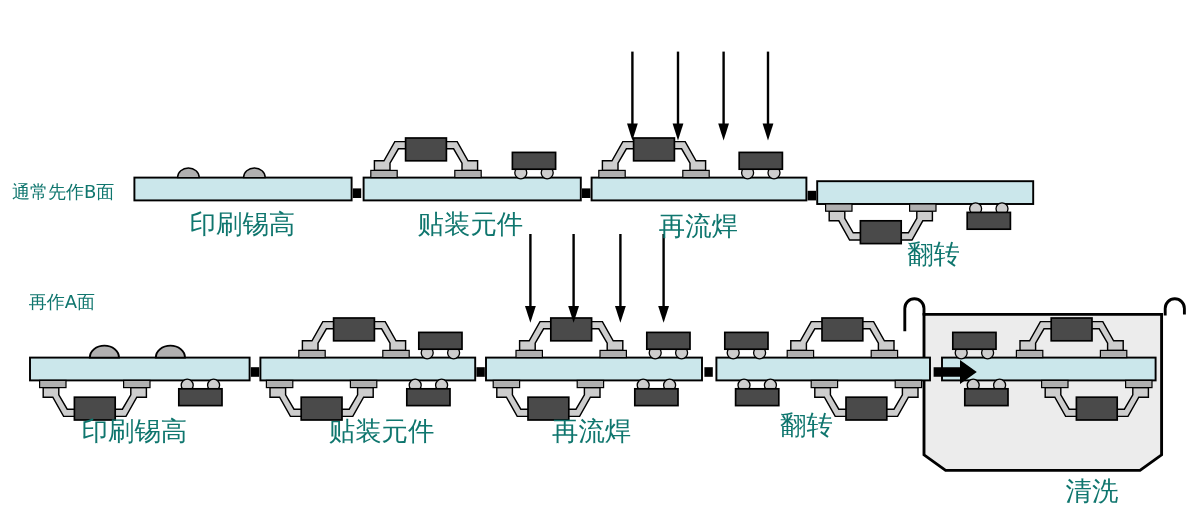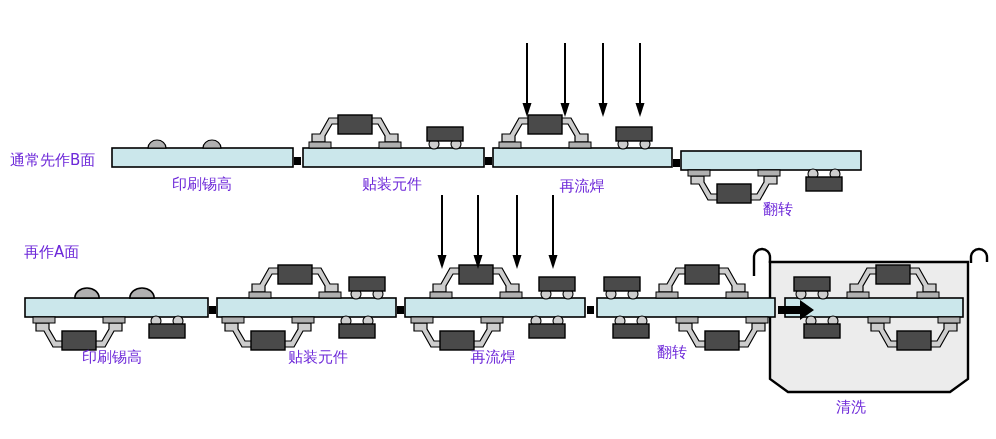--- a/index.html
+++ b/index.html
@@ -3,22 +3,22 @@
 <meta charset="utf-8">
 <style>
   html,body{margin:0;padding:0}
   body{background:#fff}
   .stage{
     position:relative;width:996px;height:439px;
     background:var(--background,#ffffff);overflow:hidden;
     font-family:"DejaVu Sans","Liberation Sans",sans-serif;
   }
   .stage svg{position:absolute;left:0;top:0}
-  .lbl{position:absolute;color:#6d28d9;line-height:1.1;white-space:nowrap}
-  .step-lbl{font-size:15px;transform:translateX(-50%)}
+  .lbl{position:absolute;color:#0f766e;line-height:1.1;white-space:nowrap}
+  .step-lbl{font-size:22px;transform:translateX(-50%)}
   .side-lbl{font-size:15px}
   .board{fill:var(--board,#cbe7eb);stroke:#000;stroke-width:1.6}
   .tank-body{fill:var(--tank-fill,#ececec);stroke:#000;stroke-width:2.4}
   .tank-hook{fill:none;stroke:#000;stroke-width:2.4}
   .flow-arrow{fill:#000}
 </style>
 </head>
 <body>
 
 <div class="stage">
@@ -144,14 +144,14 @@
   <div class="lbl step-lbl" style="left:202px;top:176px">印刷锡高</div>
   <div class="lbl step-lbl" style="left:392px;top:176px">贴装元件</div>
   <div class="lbl step-lbl" style="left:582px;top:178px">再流焊</div>
   <div class="lbl step-lbl" style="left:778px;top:201px">翻转</div>
 
   <div class="lbl side-lbl" style="left:24px;top:244px">再作A面</div>
   <div class="lbl step-lbl" style="left:112px;top:349px">印刷锡高</div>
   <div class="lbl step-lbl" style="left:318px;top:349px">贴装元件</div>
   <div class="lbl step-lbl" style="left:493px;top:349px">再流焊</div>
   <div class="lbl step-lbl" style="left:672px;top:344px">翻转</div>
-  <div class="lbl step-lbl" style="left:851px;top:399px">清洗</div>
+  <div class="lbl step-lbl" style="left:910px;top:399px">清洗</div>
 </div>
 
 </body></html>

